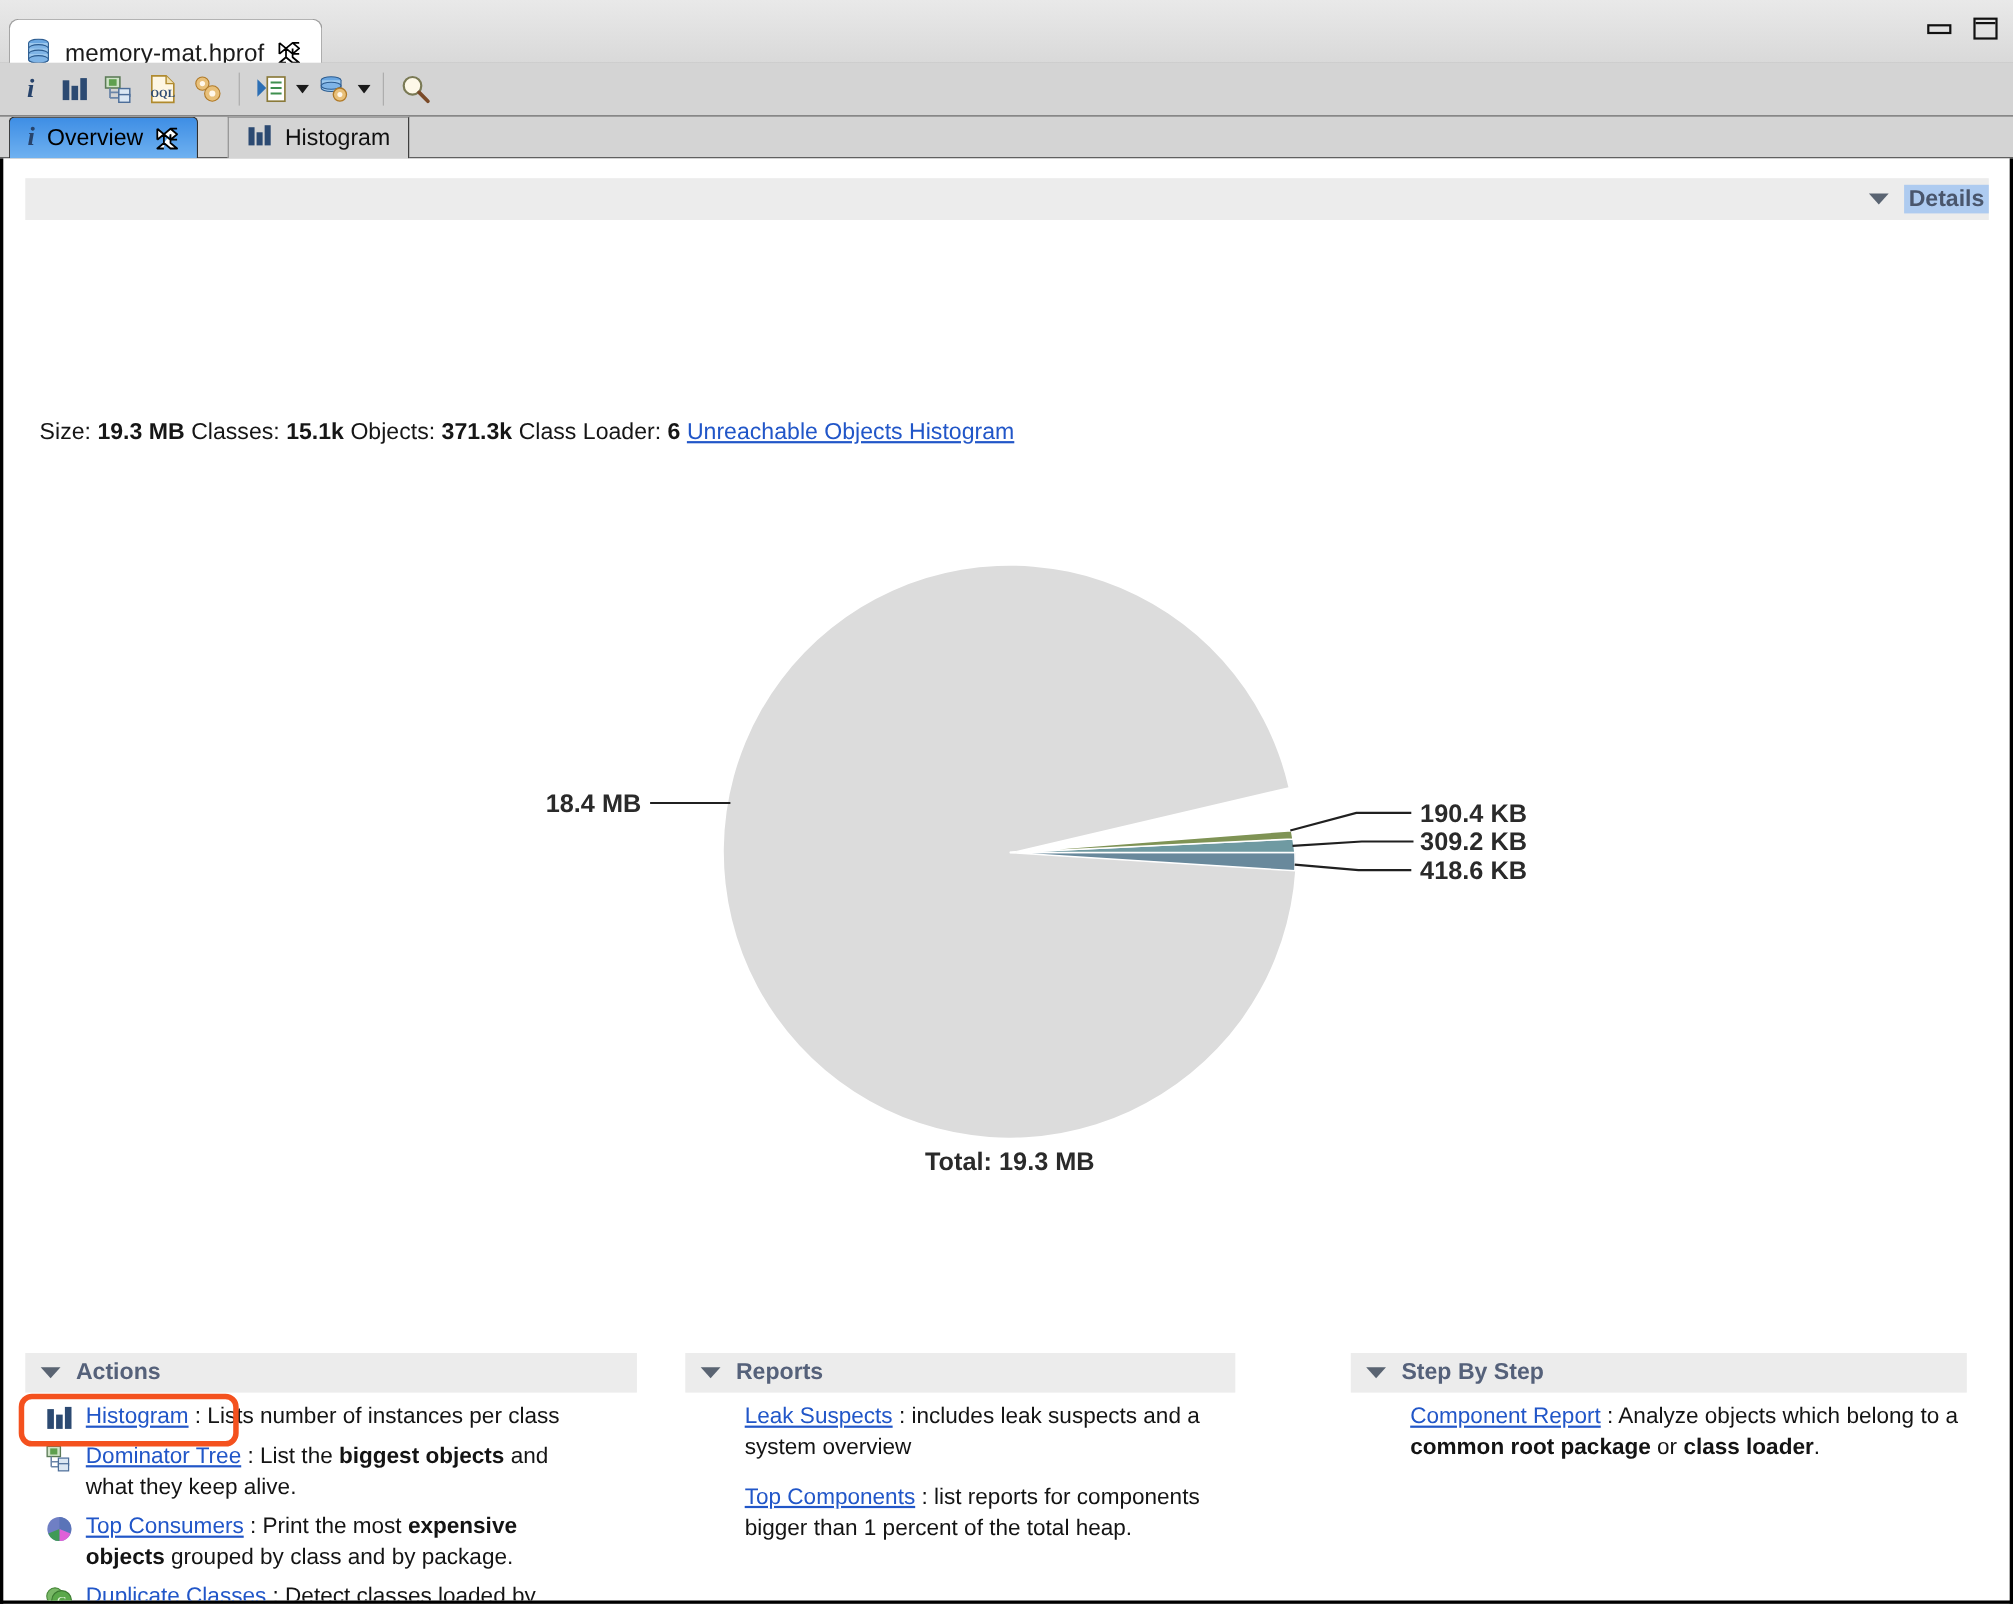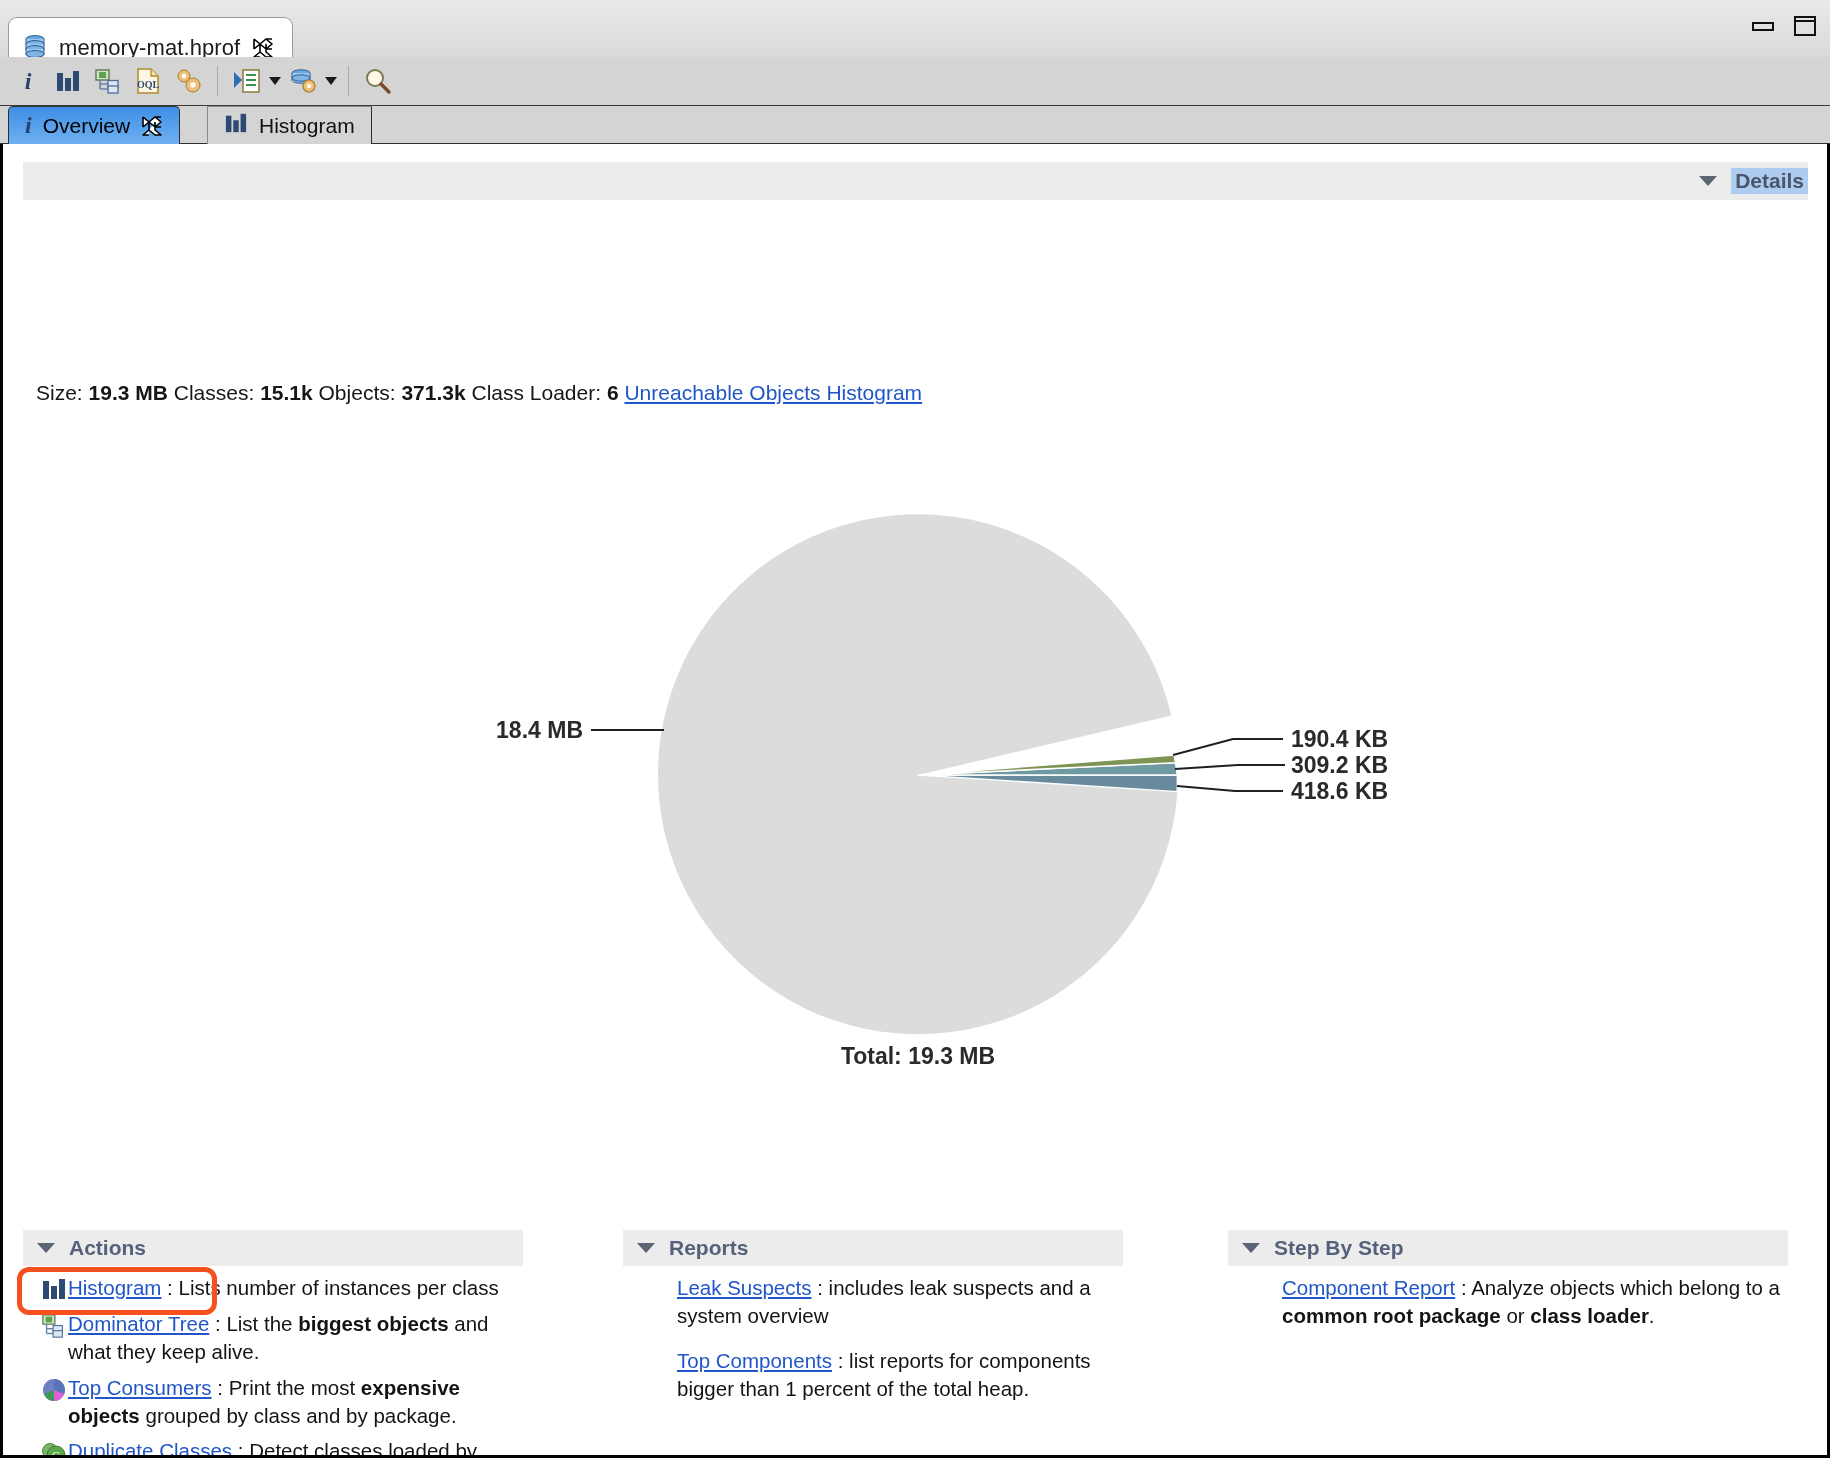--- a/index.html
+++ b/index.html
@@ -215,21 +215,21 @@
   .panel-body {
     position: absolute;
     top: 44px; left: 0;
     font-size: 20.5px;
     color: #141414;
     line-height: 1.38;
   }
   .act-row {
     display: flex;
     align-items: flex-start;
-    gap: 1px;
+    gap: 11px;
     margin-bottom: 7px;
   }
   .act-ico {
     width: 26px; height: 26px;
     flex: 0 0 26px;
     margin-top: 3px;
   }
   .act-text { max-width: 470px; }
   .rep-row { margin-bottom: 16px; max-width: 480px; }
   .sbs-row { max-width: 540px; }
@@ -421,21 +421,21 @@
 
         <text id="lbl0" x="560" y="274" text-anchor="end" font-family="Liberation Sans, sans-serif" font-size="23" fill="#2a2a2a">18.4 MB</text>
         <text id="lbl1" x="1268" y="283" font-family="Liberation Sans, sans-serif" font-size="23" fill="#2a2a2a">190.4 KB</text>
         <text id="lbl2" x="1268" y="309" font-family="Liberation Sans, sans-serif" font-size="23" fill="#2a2a2a">309.2 KB</text>
         <text id="lbl3" x="1268" y="335" font-family="Liberation Sans, sans-serif" font-size="23" fill="#2a2a2a">418.6 KB</text>
         <text id="lblTotal" x="895" y="600" text-anchor="middle" font-family="Liberation Sans, sans-serif" font-size="23" fill="#2a2a2a">Total: 19.3 MB</text>
       </svg>
     </div>
 
     <div class="panel" style="left:20px; width:500px;">
-      <div class="section-head" style="left:0; width:500px;">
+      <div class="section-head" style="left:0; width:556px;">
         <span class="tri"></span>
         <span class="section-title">Actions</span>
       </div>
       <div class="panel-body" style="left:18px; width:490px;">
 
         <div class="act-row">
           <span class="act-ico">
             <svg width="26" height="24" viewBox="0 0 26 24">
               <rect x="2" y="4" width="6" height="18" fill="#2c4a72"></rect>
               <rect x="10" y="9" width="6" height="13" fill="#2c4a72"></rect>

